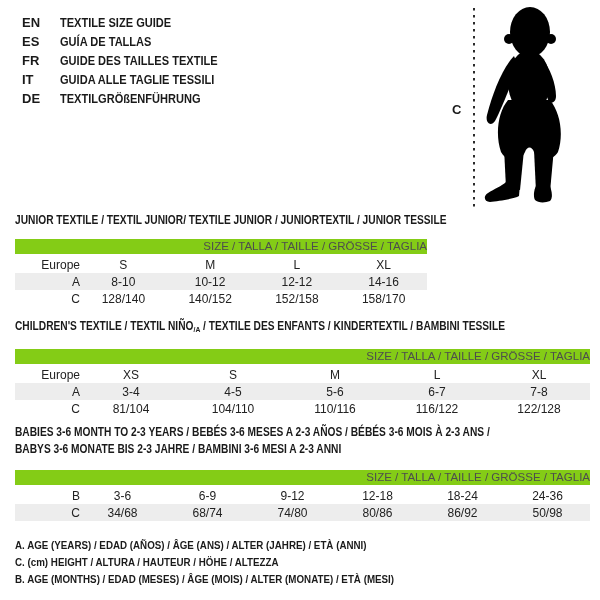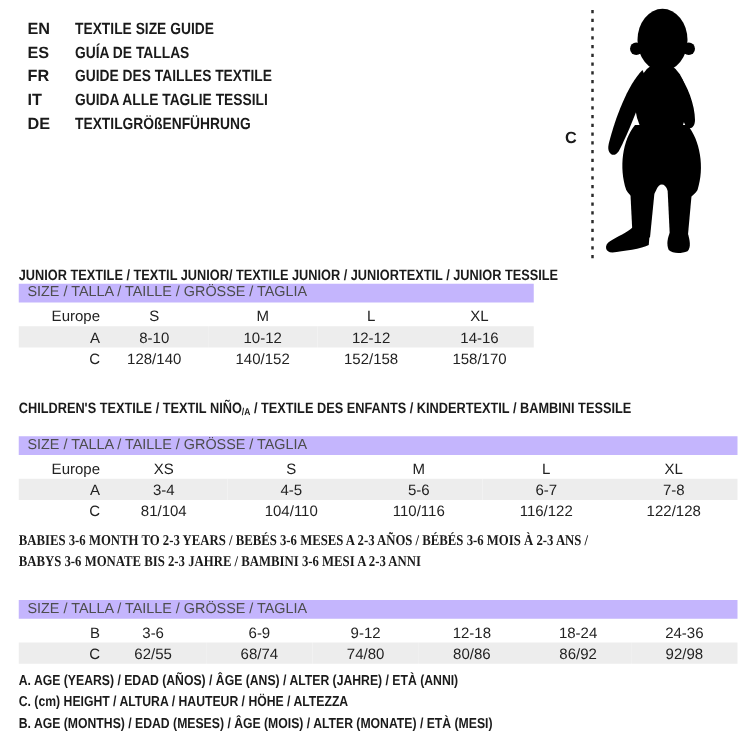--- a/index.html
+++ b/index.html
@@ -16,26 +16,26 @@
 
   
   .figure-svg{position:absolute;left:450px;top:0;}
   .measure-label{position:absolute;left:452px;top:102px;font-weight:bold;font-size:13px;}
 
   
   .tbl-block{position:absolute;left:15px;}
   #t-junior{top:214px;width:412px;}
   #t-children{top:320px;width:575px;}
   #t-babies{top:424px;width:575px;}
-  .tbl-title{font-weight:bold;font-size:12px;line-height:13px;white-space:nowrap;}
+  .tbl-title{font-weight:bold;font-size:12px;line-height:13px;margin-bottom:12px;white-space:nowrap;}
   #t-children .tbl-title{margin-bottom:13px;}
-  #t-babies .tbl-title{line-height:17px;margin-bottom:22px;font-family:Liberation Serif, serif;}
+  #t-babies .tbl-title{line-height:17px;margin-bottom:12px;}
   .tbl-title sub{font-size:8px;vertical-align:-2px;}
-  .size-bar{height:15px;line-height:15px;background:#c4b5fd;color:#4d4d4d;
-            font-size:11.5px;padding-left:7px;box-sizing:border-box;margin-bottom:2px;}
+  .size-bar{height:15px;line-height:15px;background:#84cc16;color:#4d4d4d;
+            font-size:11.5px;padding-left:7px;box-sizing:border-box;margin-bottom:2px;text-align:right;}
   table{border-collapse:collapse;table-layout:fixed;width:100%;}
   td{height:17px;padding:0;font-size:12px;text-align:center;color:#222;}
   td.rlabel{text-align:right;padding-left:6px;}
   tr.stripe td{background:#ededed;}
 
   
   .notes{position:absolute;left:15px;top:537px;}
   .note-line{height:17.2px;line-height:17.2px;font-weight:bold;font-size:11.5px;white-space:nowrap;}
 </style>
 </head>
@@ -184,26 +184,26 @@
       <td class="rlabel">B</td>
       <td>3-6</td>
       <td>6-9</td>
       <td>9-12</td>
       <td>12-18</td>
       <td>18-24</td>
       <td>24-36</td>
     </tr>
     <tr class="stripe">
       <td class="rlabel">C</td>
-      <td>62/55</td>
+      <td>34/68</td>
       <td>68/74</td>
       <td>74/80</td>
       <td>80/86</td>
       <td>86/92</td>
-      <td>92/98</td>
+      <td>50/98</td>
     </tr>
   </tbody>
     </table>
 </div>
 
 <div class="notes">
   <div class="note-line"><span class="cond">A. AGE (YEARS) / EDAD (AÑOS) / ÂGE (ANS) / ALTER (JAHRE) / ETÀ (ANNI)</span></div>
   <div class="note-line"><span class="cond">C. (cm) HEIGHT / ALTURA / HAUTEUR / HÖHE / ALTEZZA</span></div>
   <div class="note-line"><span class="cond">B. AGE (MONTHS) / EDAD (MESES) / ÂGE (MOIS) / ALTER (MONATE) / ETÀ (MESI)</span></div>
 </div>

